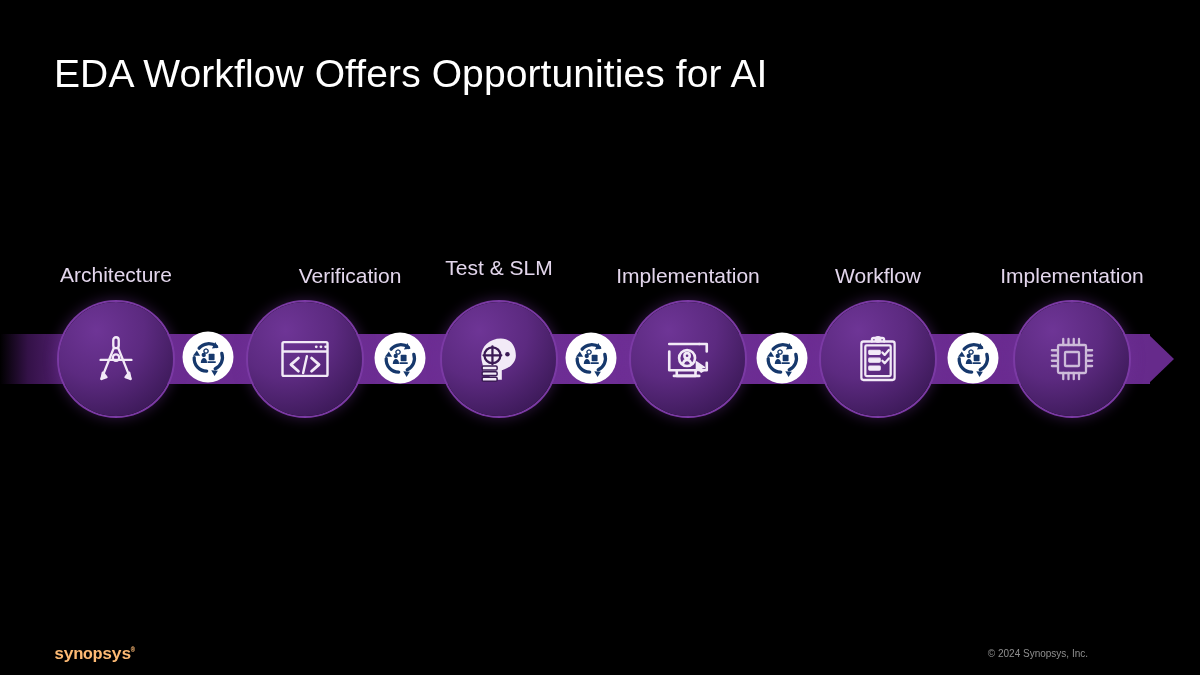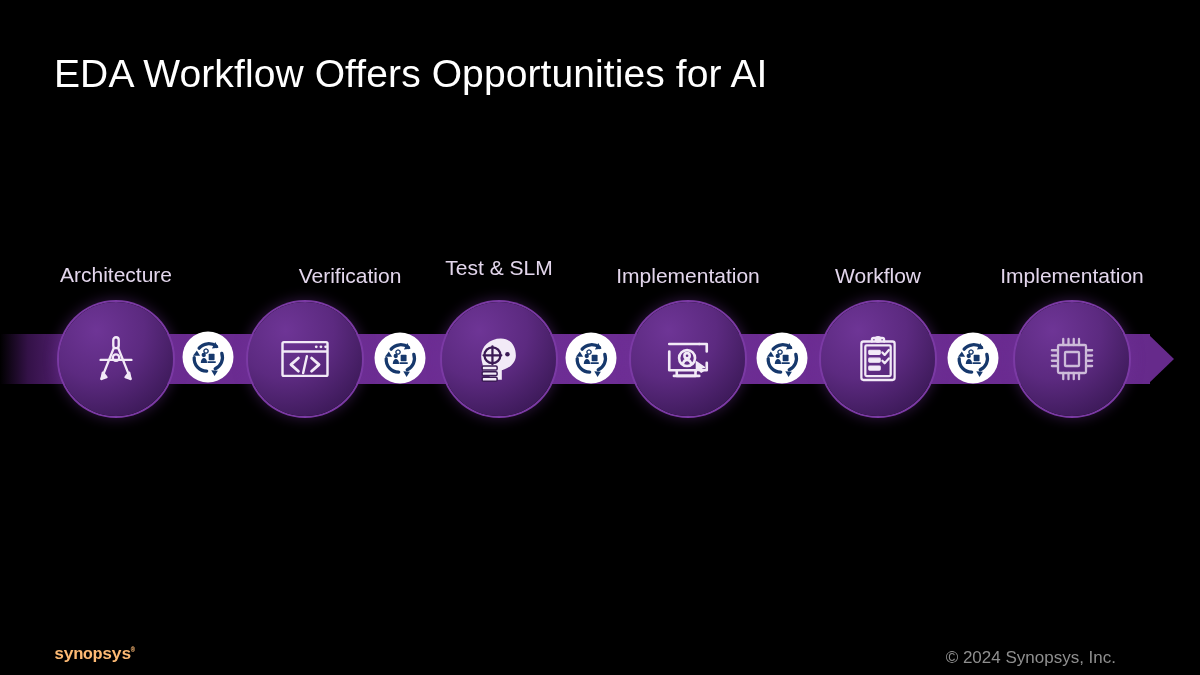--- a/index.html
+++ b/index.html
@@ -89,22 +89,22 @@
     left:54px; top:645px;
     font-size:17px;
     font-weight:700;
     letter-spacing:-0.6px;
     color:#fdba74;
     font-family:Liberation Mono, monospace;
   }
   #logo sup { font-size:7px; vertical-align:super; }
   #copyright {
     position:absolute;
-    right:84px; top:648px;
-    font-size:17px;
+    right:112px; top:648px;
+    font-size:10px;
     color:#8f8f8f;
   }
 </style>
 </head>
 <body>
 
 <div id="slide">
 
   <div id="title">EDA Workflow Offers Opportunities for AI</div>
 

